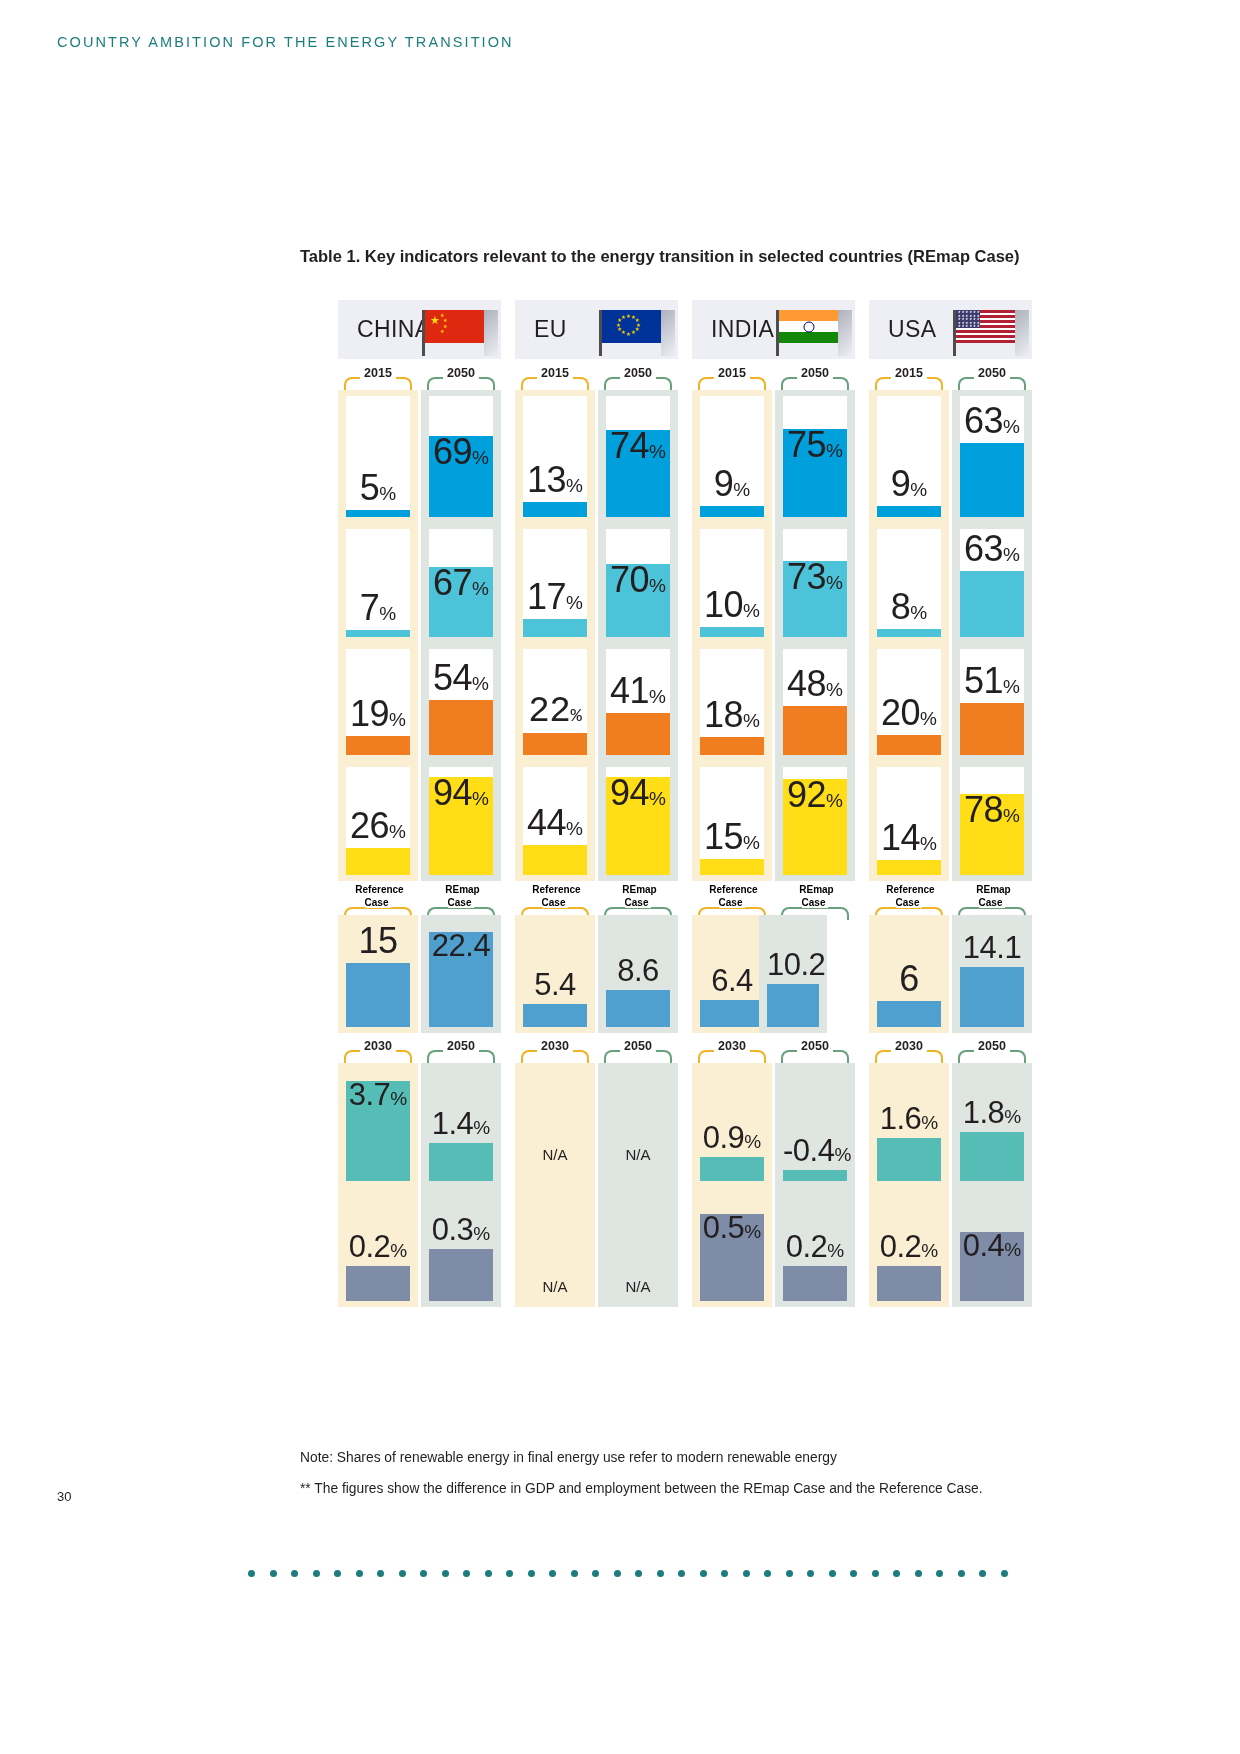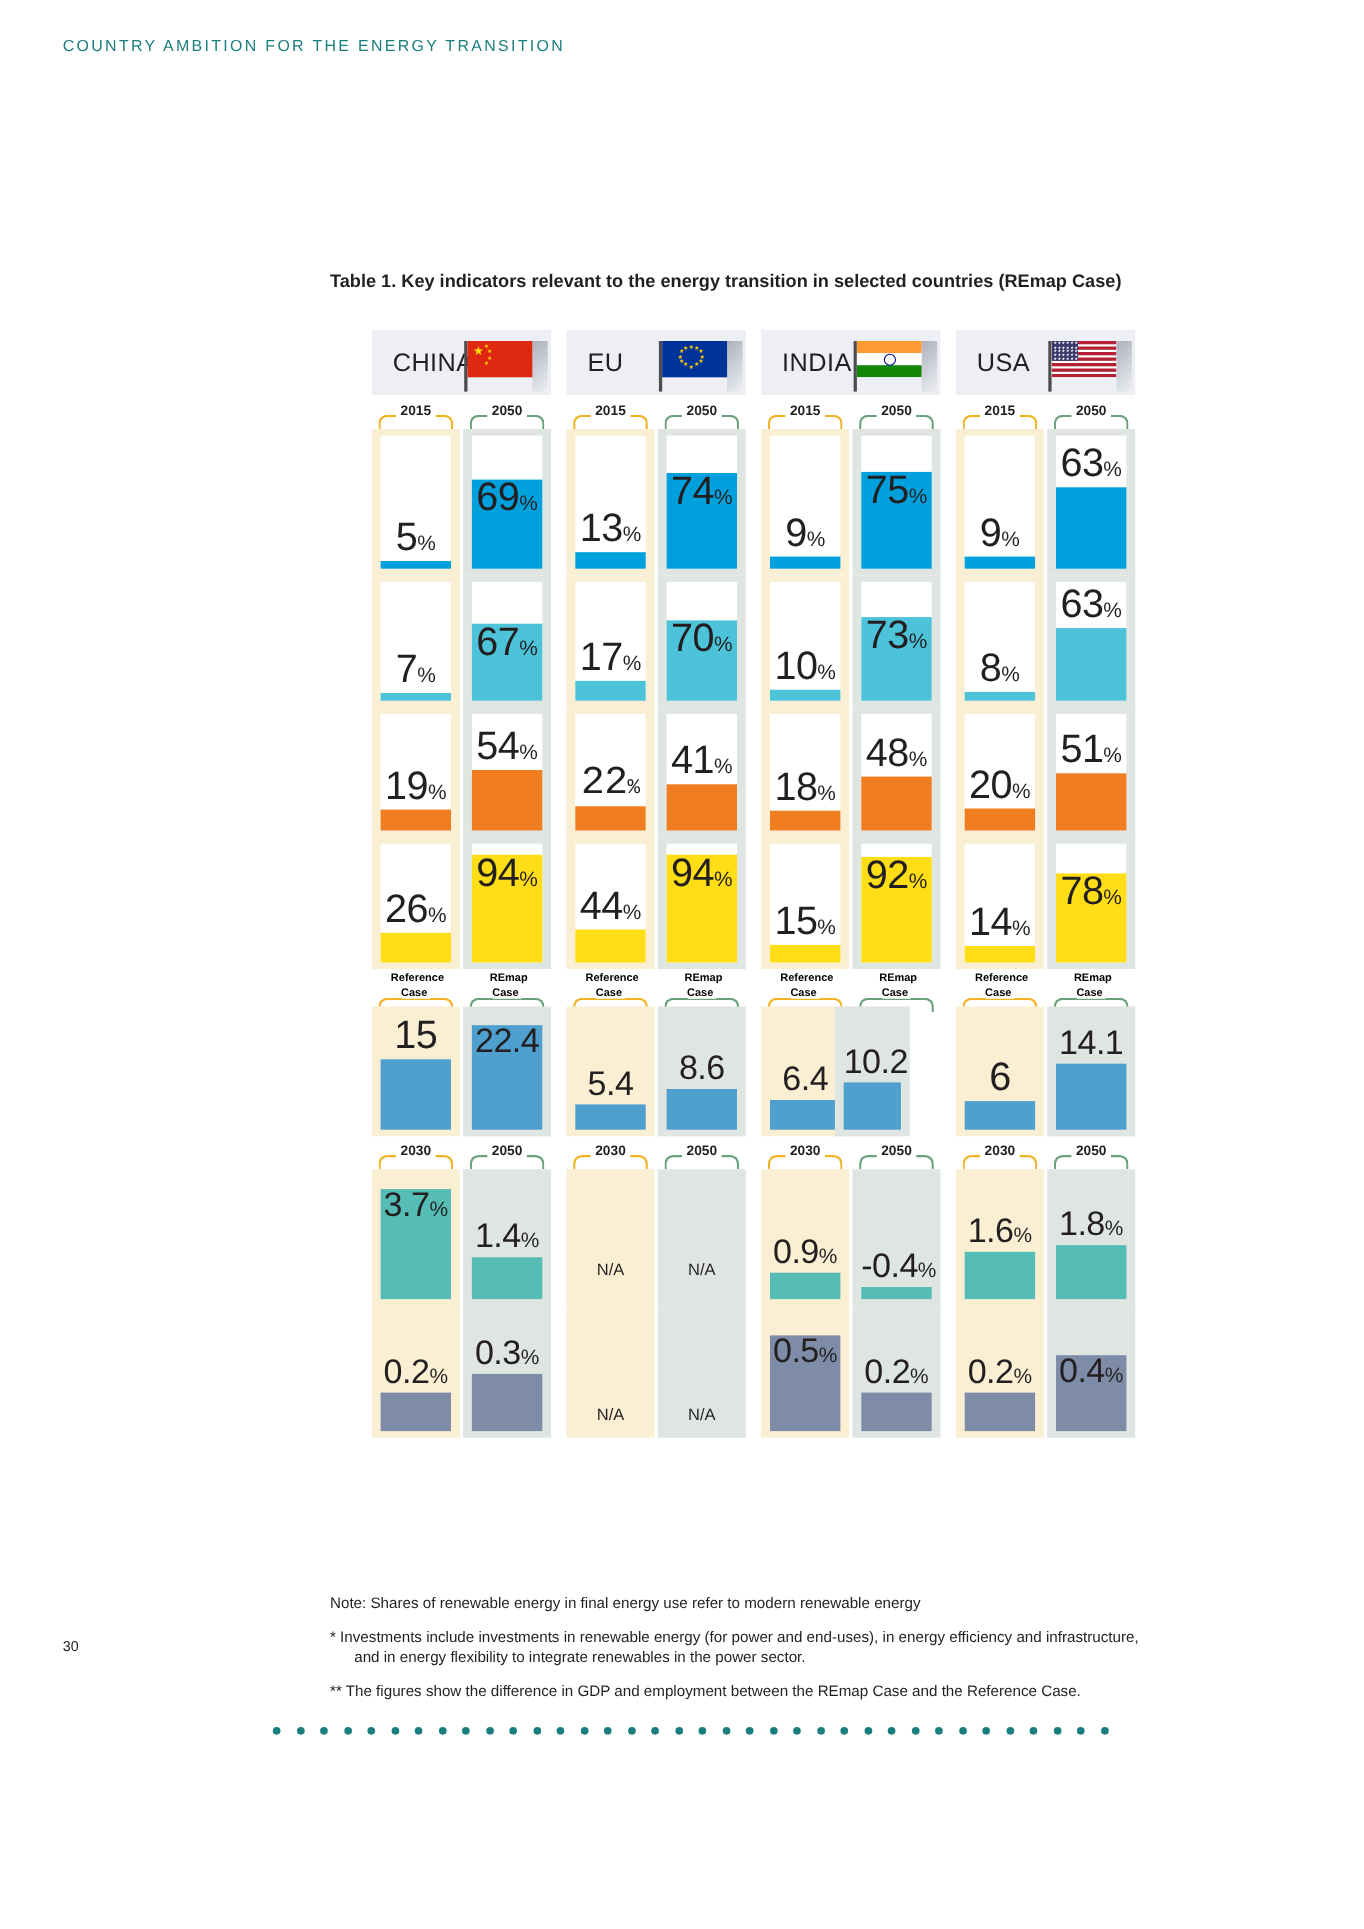--- a/index.html
+++ b/index.html
@@ -674,21 +674,20 @@
             <div class="bar" style="height: 69px; background: rgb(126, 140, 168);"></div>
             <div class="val small" style="bottom: 37px;"><span class="num">0.4</span><span class="pct">%</span></div>
           </div>
         </div>
       </div>
     </div>
 </div>
 
 <div class="notes">
   <div class="note-line">Note: Shares of renewable energy in final energy use refer to modern renewable energy</div>
-  <div class="note-line ind">*   Investments include investments in renewable energy (for power and end-uses), in energy efficiency and infrastructure, and in energy flexibility to integrate renewables in the power sector.</div>
   <div class="note-line ind">** The figures show the difference in GDP and employment between the REmap Case and the Reference Case.</div>
 </div>
 
 <div class="dots" id="dots">
     <i class="dot"></i>
     <i class="dot"></i>
     <i class="dot"></i>
     <i class="dot"></i>
     <i class="dot"></i>
     <i class="dot"></i>

